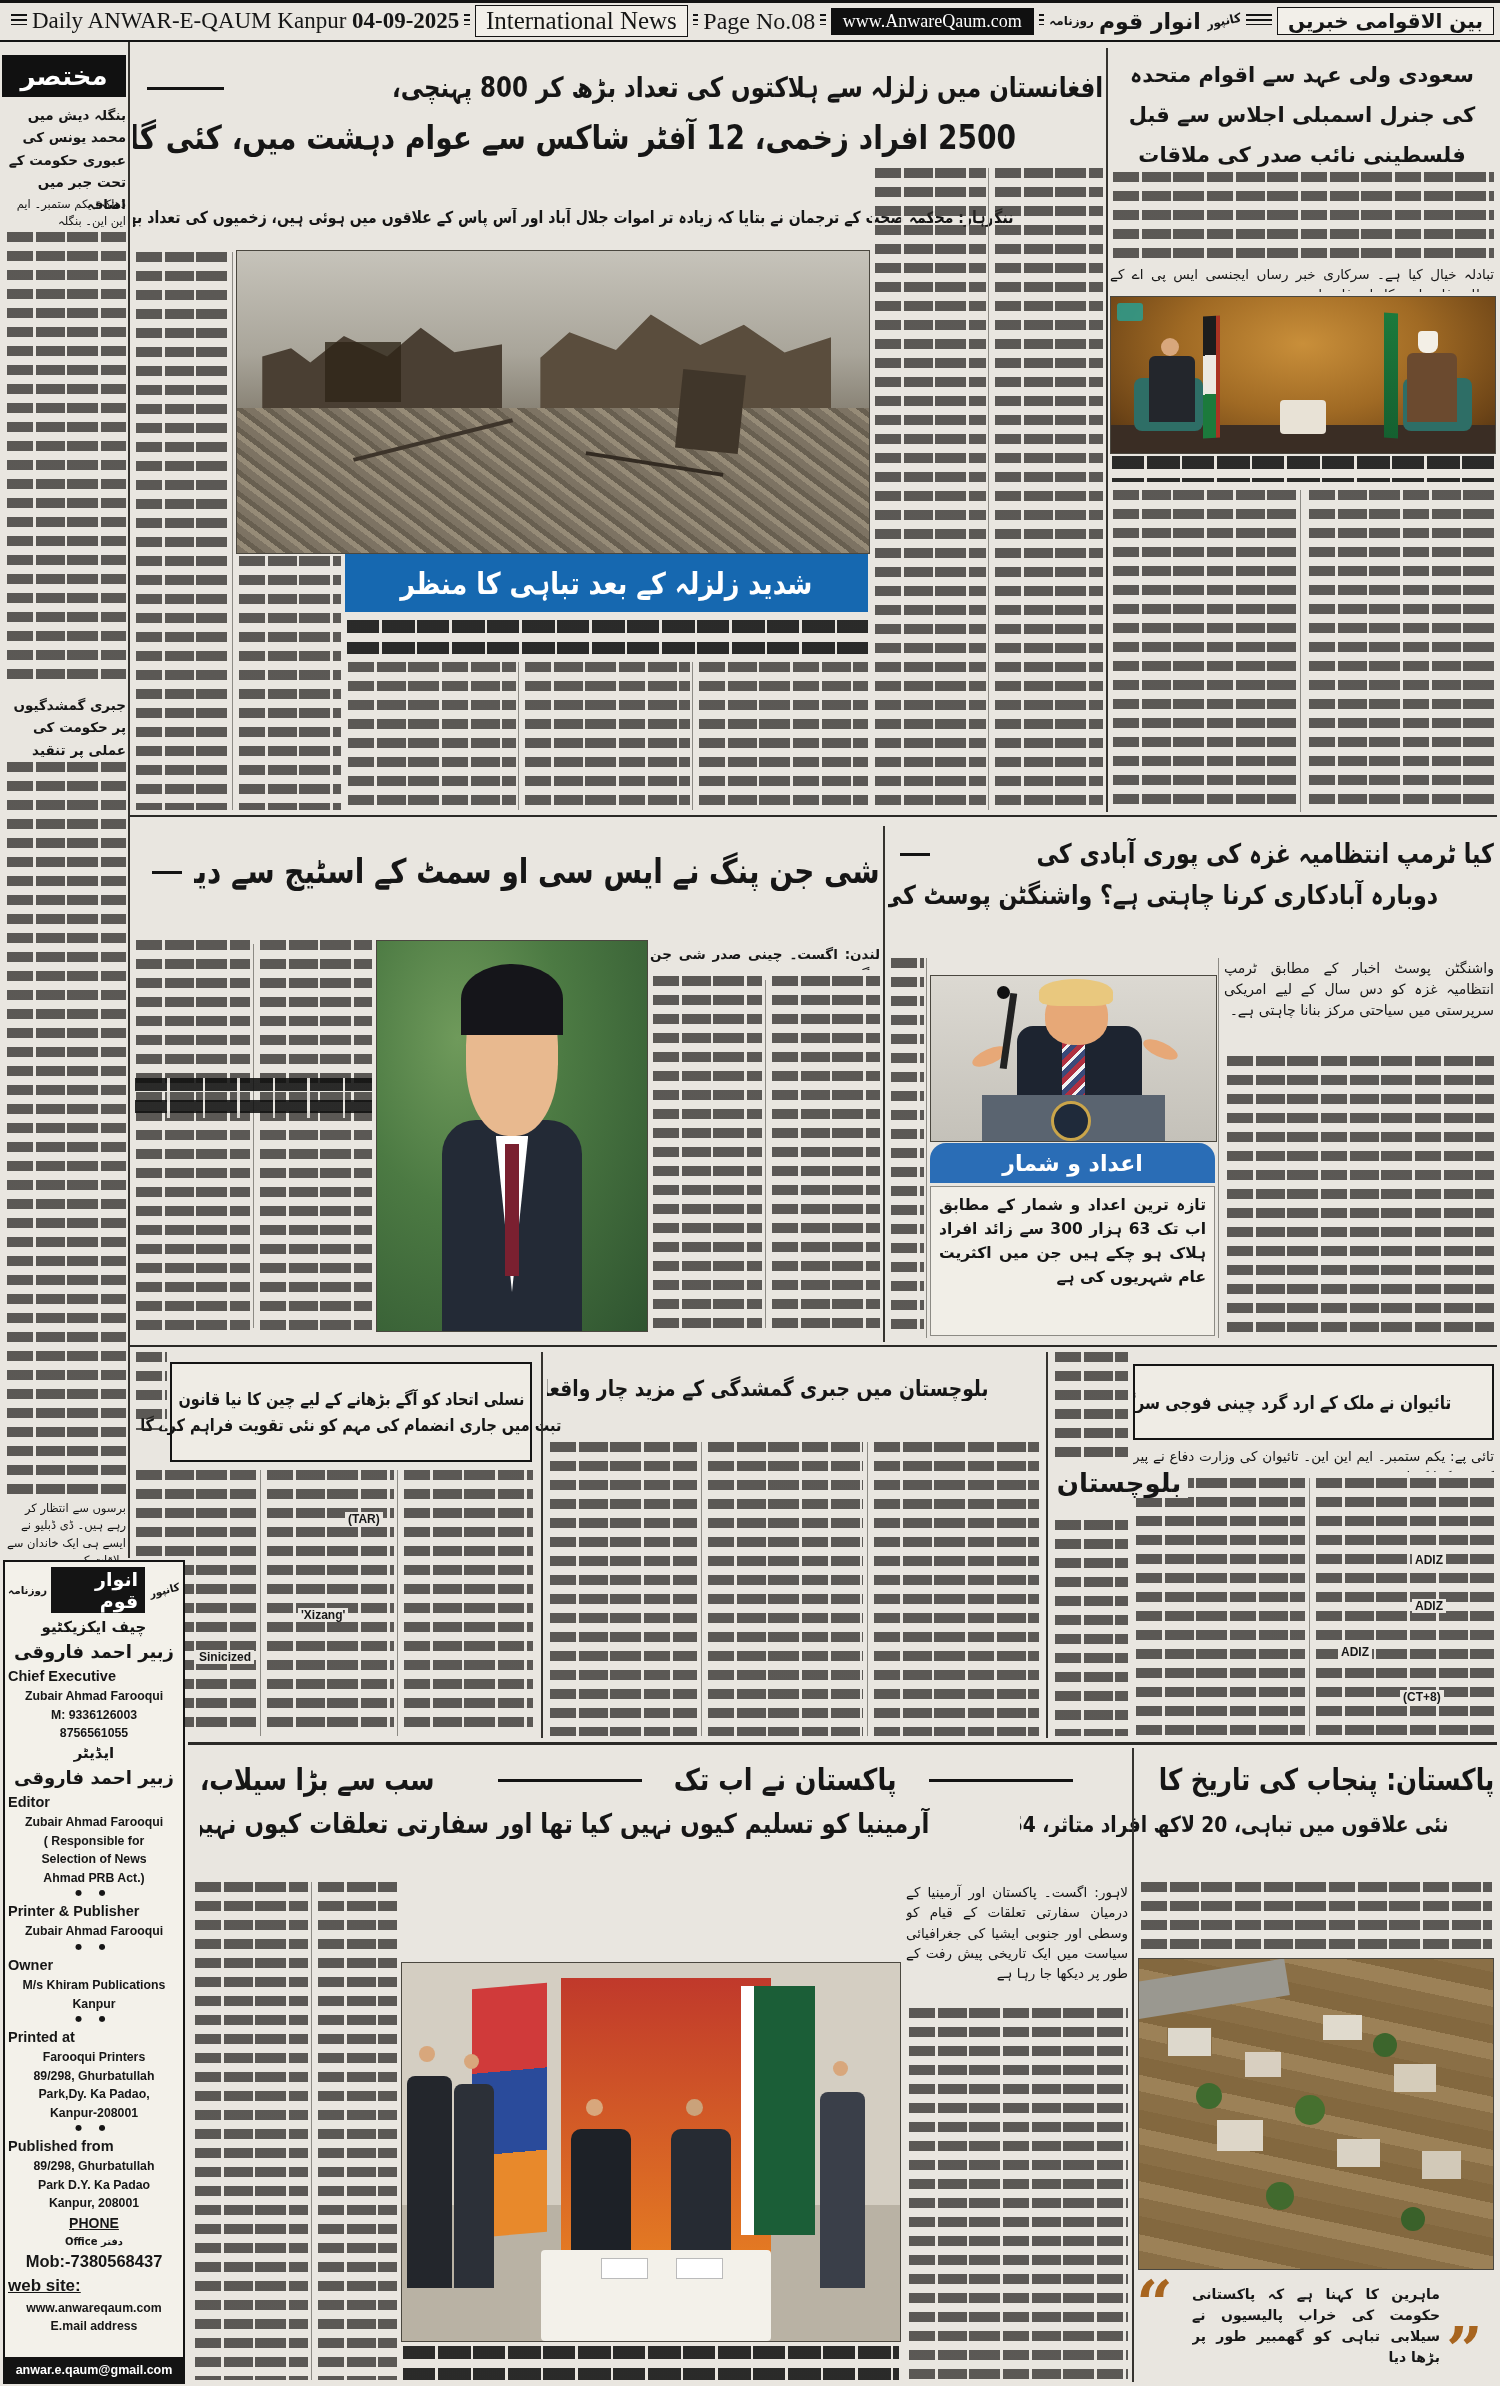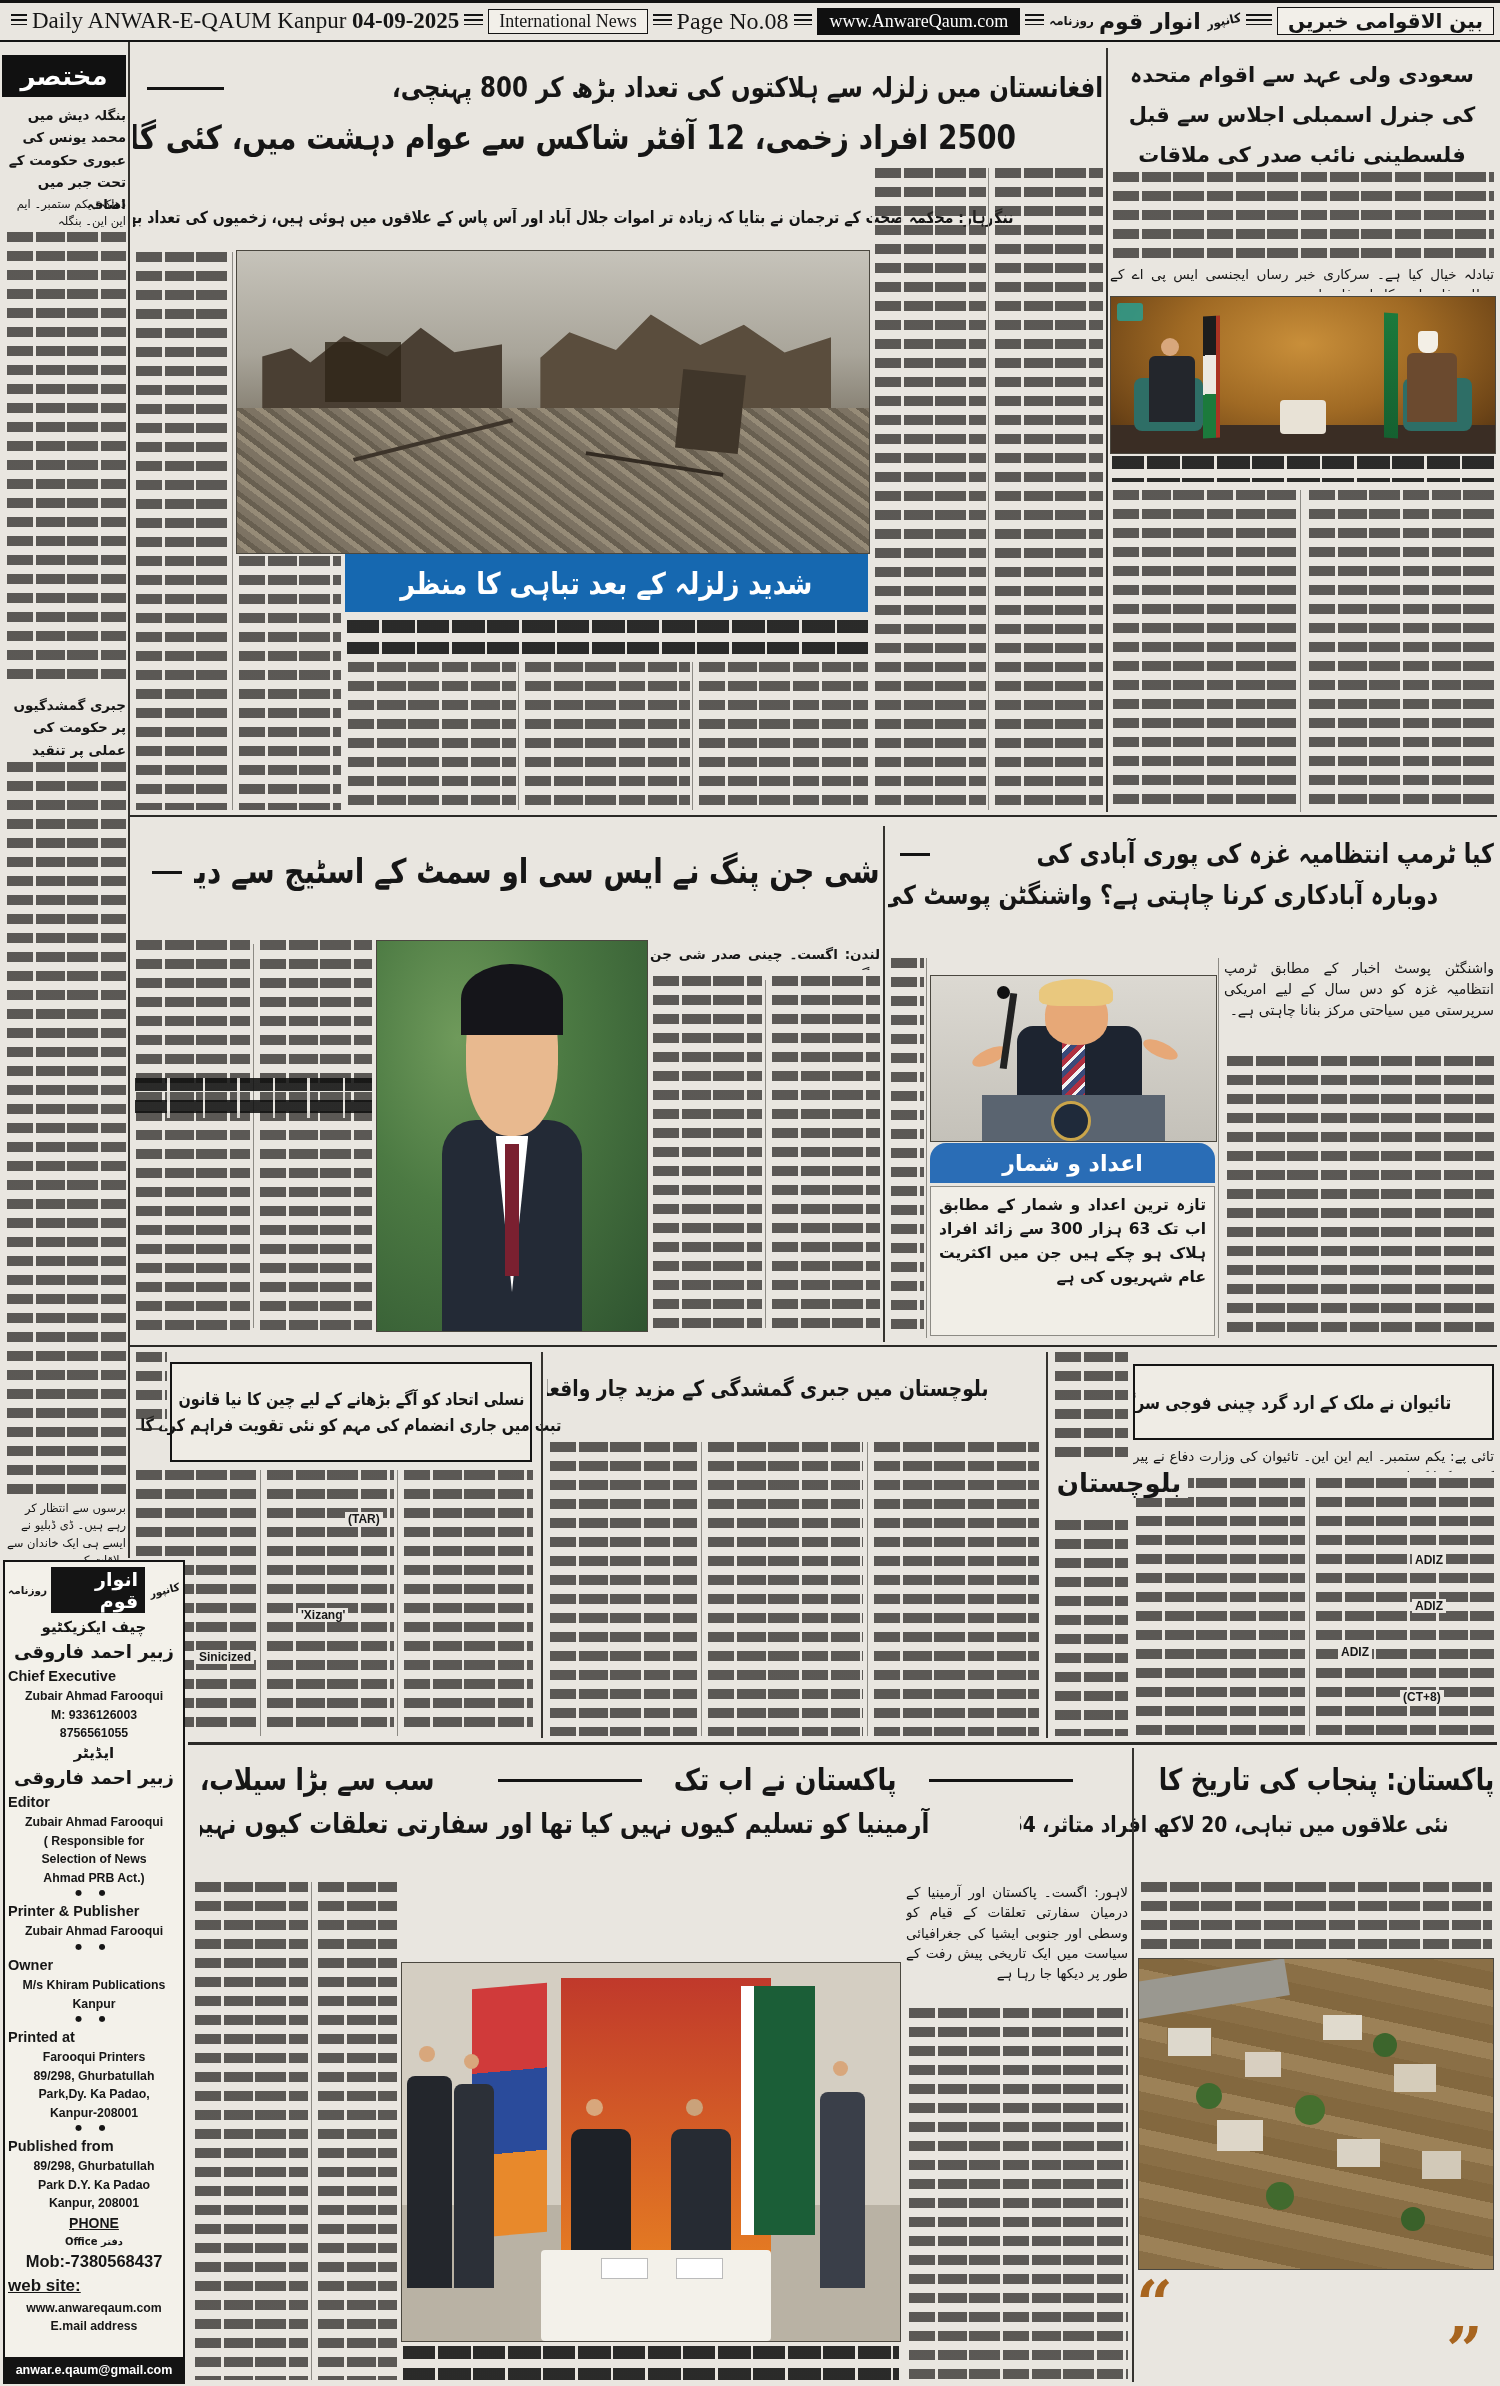--- a/index.html
+++ b/index.html
@@ -59,21 +59,21 @@
 
 <div class="page">
 
   <div class="topline" style="top:0;height:2.5px"></div>
   <div class="topline" style="top:40px;height:2px"></div>
 
   <div class="mast">
     <div class="mlines" style="flex:0 0 16px"></div>
     <div class="en" style="font-size:23px"><span>Daily ANWAR-E-QAUM Kanpur</span>&nbsp;<b>04-09-2025</b></div>
     <div class="mlines"></div>
-    <div class="mbox en" style="font-size:18px">International News</div>
+    <div class="mbox en" style="font-size:25px">International News</div>
     <div class="mlines"></div>
     <div class="en" style="font-size:24px">Page No.08</div>
     <div class="mlines"></div>
     <div class="mblack en" style="font-size:18px">www.AnwareQaum.com</div>
     <div class="mlines"></div>
     <div style="display:flex;align-items:center;gap:5px">
       <span class="ur" style="font-size:12px;font-weight:bold">روزنامہ</span>
       <span class="ur" style="font-size:22px;font-weight:bold;letter-spacing:1px">انوار قوم</span>
       <span class="ur" style="font-size:12px;font-weight:bold;transform:rotate(-12deg)">کانپور</span>
     </div>
@@ -290,20 +290,21 @@
     <div class="abs" style="left:56%;top:58%;width:12%;height:9%;background:#d9d2c4"></div>
     <div class="abs" style="left:80%;top:62%;width:11%;height:9%;background:#d2c9b8"></div>
     <div class="abs" style="left:16%;top:40%;width:26px;height:26px;background:#3f6b2f;border-radius:50%"></div>
     <div class="abs" style="left:44%;top:44%;width:30px;height:30px;background:#46702f;border-radius:50%"></div>
     <div class="abs" style="left:66%;top:24%;width:24px;height:24px;background:#3c652c;border-radius:50%"></div>
     <div class="abs" style="left:36%;top:72%;width:28px;height:28px;background:#416a2e;border-radius:50%"></div>
     <div class="abs" style="left:74%;top:80%;width:24px;height:24px;background:#3a612a;border-radius:50%"></div>
   </div>
   <div class="quote" style="left:1136px;top:2272px">“</div>
   <div class="quote" style="left:1446px;top:2318px">”</div>
+  <div class="lead ur" style="left:1192px;top:2284px;width:248px;height:96px;font-size:14px;font-weight:bold">ماہرین کا کہنا ہے کہ پاکستانی حکومت کی خراب پالیسیوں نے سیلابی تباہی کو گھمبیر طور پر بڑھا دیا</div>
 
   <div class="pubbox">
     <div class="publogo">
       <span class="sm">روزنامہ</span>
       <span class="big">انوار قوم</span>
       <span class="sm tilt">کانپور</span>
     </div>
     <div>
         <div class="pub-ur-role">چیف ایکزیکٹیو</div>
         <div class="pub-ur-name">زبیر احمد فاروقی</div>

